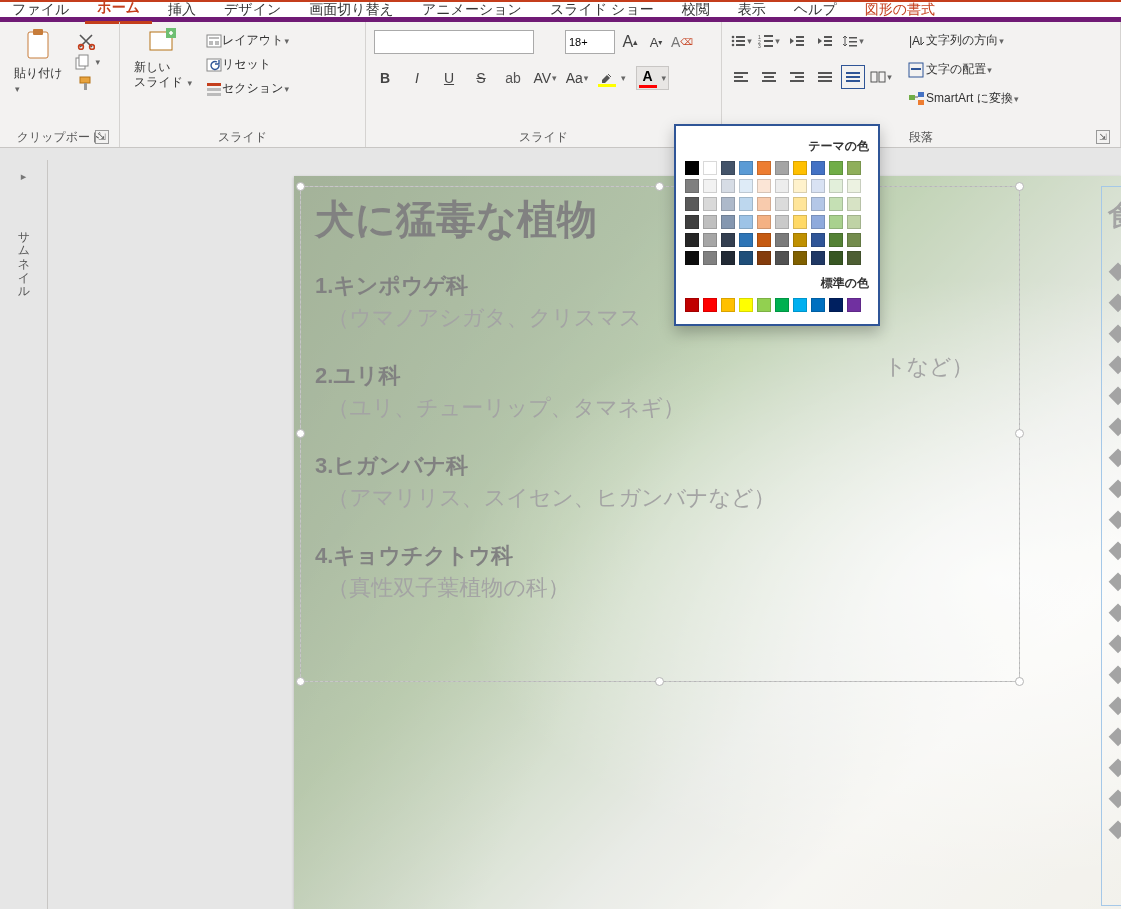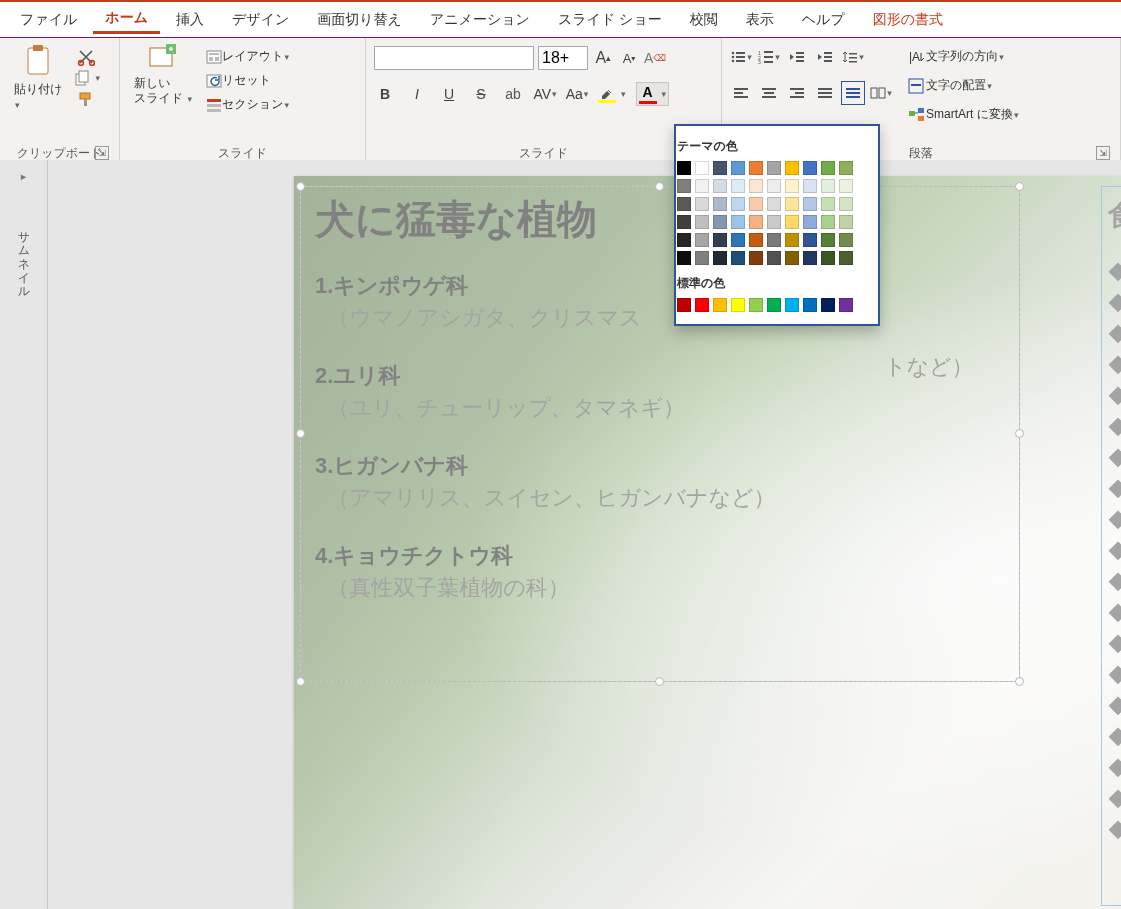--- a/index.html
+++ b/index.html
@@ -1,34 +1,34 @@
 <!DOCTYPE html>
 <html><head>
 <meta charset="utf-8">
 <style>
   * { box-sizing: border-box; margin: 0; padding: 0; }
   html, body { width: 1121px; height: 909px; overflow: hidden; font-family: "Yu Gothic UI", "Meiryo", sans-serif; background: #e6e6e6; font-size: 14px; }
   .topbar { height: 2px; background: #c43e1c; }
-  .tabs { display: flex; align-items: center; height: 36px; background: #fff; border-bottom: 1px solid #701a75; padding-left: 8px; gap: 4px; }
+  .tabs { display: flex; align-items: center; height: 20px; background: #fff; border-bottom: 5px solid #701a75; gap: 4px; }
   .tab { padding: 4px 12px; font-size: 14px; color: #333; cursor: pointer; }
   .tab.active { color: #c43e1c; font-weight: 600; border-bottom: 3px solid #c43e1c; }
   .tab.context { color: #c43e1c; }
   .ribbon { display: flex; height: 126px; background: #f3f2f1; border-bottom: 1px solid #c8c6c4; }
   .group { display: flex; flex-direction: column; border-right: 1px solid #d5d3d1; padding: 4px 8px 0; position: relative; }
   .group-body { display: flex; flex: 1; align-items: flex-start; gap: 4px; }
   .group-label { font-size: 12px; color: #555; text-align: center; padding: 4px 0; height: 22px; position: relative; }
   .dlg-launch { position: absolute; right: 2px; bottom: 3px; width: 14px; height: 14px; border: 1px solid #999; font-size: 9px; line-height: 12px; text-align: center; color: #555; }
   .big-btn { display: flex; flex-direction: column; align-items: center; gap: 4px; padding: 2px 6px; font-size: 12px; color: #333; cursor: pointer; line-height: 1.25; }
   .small-btn { display: flex; align-items: center; gap: 0; padding: 2px 4px; font-size: 12px; color: #333; cursor: pointer; white-space: nowrap; }
   .col { display: flex; flex-direction: column; gap: 3px; }
   .row { display: flex; gap: 4px; align-items: center; }
   .icon { display: inline-flex; align-items: center; justify-content: center; }
   .chev { font-size: 9px; color: #666; margin-left: 1px; }
   .font-combo { width: 160px; height: 24px; border: 1px solid #aaa; background: #fff; font-size: 12px; padding: 0 3px; }
-  .size-combo { width: 50px; height: 24px; border: 1px solid #aaa; background: #fff; font-size: 16px; padding: 0 3px; }
+  .size-combo { width: 50px; height: 24px; border: 1px solid #aaa; background: #fff; font-size: 11px; padding: 0 3px; margin-left: 27px; }
   .ff-btn { width: 22px; height: 22px; display: inline-flex; align-items: center; justify-content: center; font-size: 14px; color: #444; }
   .color-strip { width: 18px; height: 3px; display: block; margin-top: 1px; }
   .sidebar { position: absolute; left: 0; top: 160px; width: 48px; height: 749px; background: #e6e6e6; border-right: 1px solid #c8c6c4; display: flex; align-items: flex-start; justify-content: center; }
   .sidebar-label { writing-mode: vertical-rl; font-size: 12px; color: #555; padding-top: 40px; }
   .sidebar .caret { margin-top: 10px; font-size: 11px; color: #777; }
   .canvas { position: absolute; left: 48px; top: 160px; right: 0; bottom: 0; background: #e6e6e6; }
   .slide { position: absolute; left: 246px; top: 16px; width: 827px; height: 733px; background: linear-gradient(135deg,#6b8e5a 0%, #7a9b6a 25%, #8faf7a 40%, #d8dcd4 65%, #efeee8 78%, #e8e6dc 100%); box-shadow: 0 1px 3px rgba(0,0,0,0.2); overflow: hidden; }
   .slide::before { content:""; position: absolute; inset:0; background: radial-gradient(900px 500px at 85% 55%, rgba(255,255,255,0.78), rgba(255,255,255,0) 60%), linear-gradient(115deg, rgba(70,90,50,0.5), rgba(70,90,50,0) 45%);} 
   .slide::after{content:"";position:absolute;inset:0;background:rgba(255,255,255,0.45);} 
   .textbox { position: absolute; left: 6px; top: 10px; width: 720px; height: 496px; border: 1px solid #7a7a7a; outline: 1px dashed #9a9a9a; outline-offset: -1px; }
@@ -39,21 +39,21 @@
   .handle.ml { left:-5px; top:50%; margin-top:-5px; } .handle.mr { right:-5px; top:50%; margin-top:-5px; }
   .tx-content { position: absolute; inset: 0; padding: 8px 14px; color: #222; }
   .tx-content h1 { font-size: 40px; font-weight: 800; color: #1a1a1a; line-height: 1.2; }
   .plant-item { margin-top: 28px; }
   .plant-head { font-size: 22px; font-weight: 700; color: #1a1a1a; }
   .plant-sub { font-size: 22px; color: #595959; margin-top: 2px; }
   .rightbox { position: absolute; right: -90px; top: 10px; width: 110px; height: 720px; border: 1px solid #5b9bd5; padding: 10px 6px; }
   .rightbox h2 { font-size: 28px; color: #595959; font-weight: 700; white-space: nowrap; }
   .bullets { margin-top: 22px; }
   .bullets div { font-size: 20px; color: #595959; white-space: nowrap; line-height: 1.55; }
-  .color-popup { position: absolute; left: 674px; top: 124px; width: 206px; background: #fff; border: 2px solid #2f5597; box-shadow: 0 6px 14px rgba(0,0,0,0.25); z-index: 10; padding: 8px 1px 4px; }
+  .color-popup { position: absolute; left: 674px; top: 124px; width: 206px; background: #fff; border: 2px solid #2f5597; box-shadow: 0 6px 14px rgba(0,0,0,0.25); z-index: 10; padding: 8px 9px 4px; text-align: right; }
   .cp-h { font-size: 12px; font-weight: 700; color: #333; margin: 4px 0 6px; }
   .swatch-row { display: flex; gap: 4px; margin-bottom: 4px; }
   .swatch { width: 14px; height: 14px; border: 1px solid rgba(0,0,0,0.15); cursor: pointer; }
   .cp-item { display: flex; align-items: center; gap: 10px; padding: 8px 2px; font-size: 13px; color: #333; cursor: pointer; }
   u.hot { text-decoration: underline; }
 </style>
 </head>
 <body>
 
 <div class="topbar"></div>

